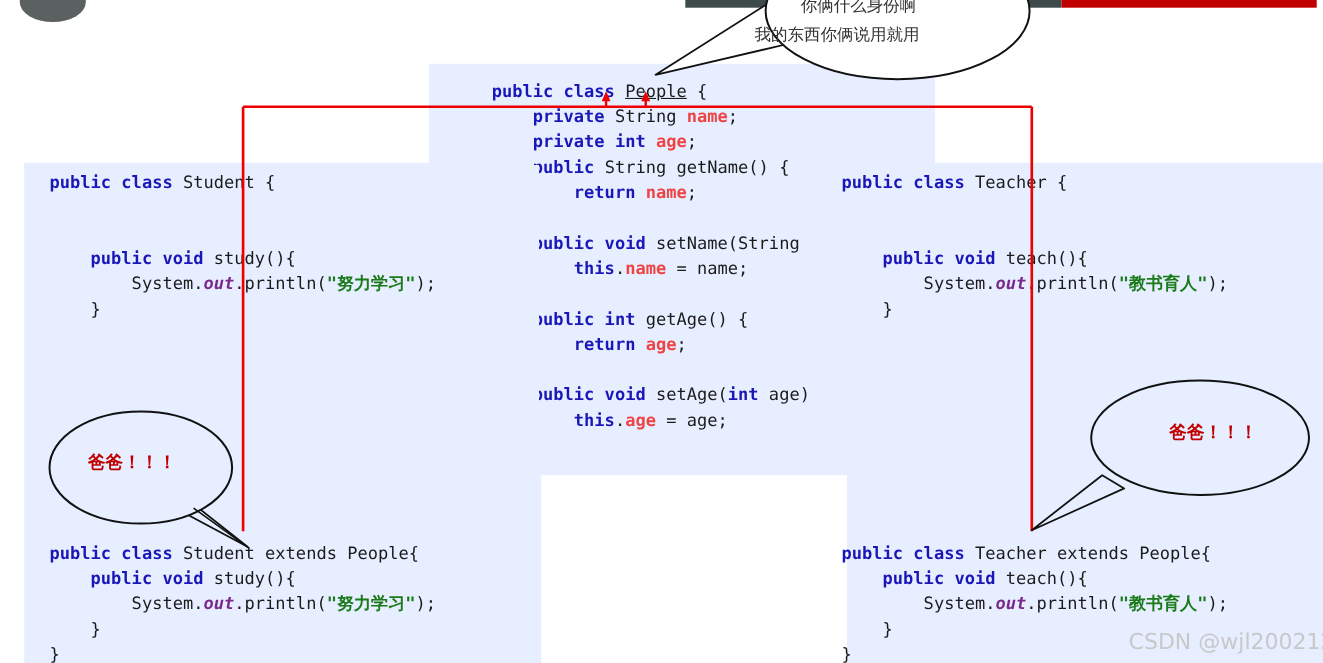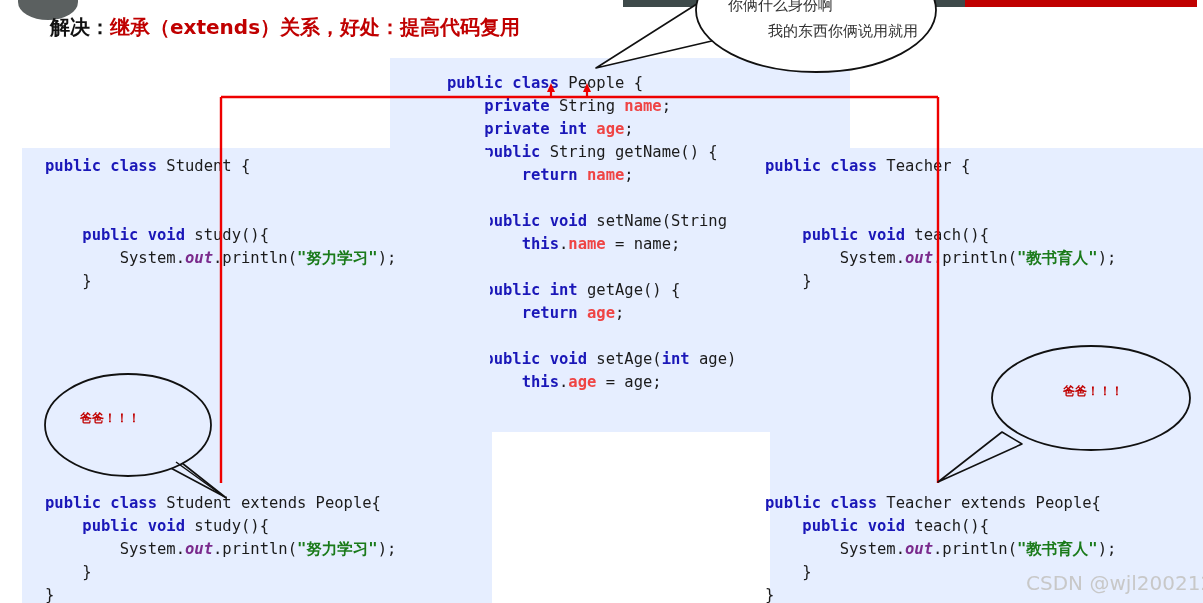--- a/index.html
+++ b/index.html
@@ -36,21 +36,21 @@
 
   
   .code{
     position:absolute;
     font-family:"DejaVu Sans Mono","Liberation Mono",monospace;
     font-size:15.5px;line-height:23px;
     white-space:pre;color:#1b1b1b;
   }
   .kw{color:#1a17b8;font-weight:bold;}
   .fld{color:#ef4444;font-weight:bold;}
-  .id{color:#1b1b1b;}
+  .id{color:#1b1b1b;text-decoration:underline;}
   .str{color:#1a7a1a;font-weight:bold;}
   .em{color:#7a2a8c;font-weight:bold;font-style:italic;}
 
   .code-center{left:447px;top:72px;}
   .code-student-top{left:45px;top:155px;}
   .code-teacher-top{left:765px;top:155px;}
   .code-student-bot{left:45px;top:492px;}
   .code-teacher-bot{left:765px;top:492px;}
 
   
@@ -58,25 +58,25 @@
 
   
   #overlay{position:absolute;left:0;top:0;width:1203px;height:603px;pointer-events:none;}
 
   
   .bubble-txt{
     position:absolute;font-size:15px;color:#333;white-space:nowrap;
     font-family:"DejaVu Sans","Liberation Sans",sans-serif;
   }
   .bubble-red{
-    position:absolute;font-size:12px;font-weight:bold;color:#c00000;white-space:nowrap;
+    position:absolute;font-size:16px;font-weight:bold;color:#c00000;white-space:nowrap;
     font-family:"DejaVu Sans","Liberation Sans",sans-serif;
   }
   #bub-top-l1{left:728px;top:-4px;}
-  #bub-top-l2{left:768px;top:22px;}
+  #bub-top-l2{left:686px;top:22px;}
   #bub-left-txt{left:80px;top:410px;}
   #bub-right-txt{left:1063px;top:383px;}
 
   
   .watermark{
     position:absolute;left:1026px;top:571px;
     font-size:20px;color:#c8c8c8;white-space:nowrap;
     font-family:"DejaVu Sans","Liberation Sans",sans-serif;
   }
 </style>
@@ -85,21 +85,20 @@
 
 <div id="stage">
 
   <div class="topbar-dark"></div>
   <div class="topbar-red"></div>
   <div class="corner-dot"></div>
 
   <div class="panel panel-center"></div>
   <div class="panel panel-main"></div>
 
-  <div class="title"><span>解决：</span><span class="red">继承（extends）关系，好处：提高代码复用</span></div>
 
   <div class="code code-center"><span><span class="kw">public class</span> <span class="id">People</span> {</span>
 <span>    <span class="kw">private</span> String <span class="fld">name</span>;</span>
 <span>    <span class="kw">private int</span> <span class="fld">age</span>;</span>
 <span>    <span class="kw">public</span> String getName() {</span>
 <span>        <span class="kw">return</span> <span class="fld">name</span>;</span>
 <span> </span>
 <span>    <span class="kw">public void</span> setName(String</span>
 <span>        <span class="kw">this</span>.<span class="fld">name</span> = name;</span>
 <span> </span>

